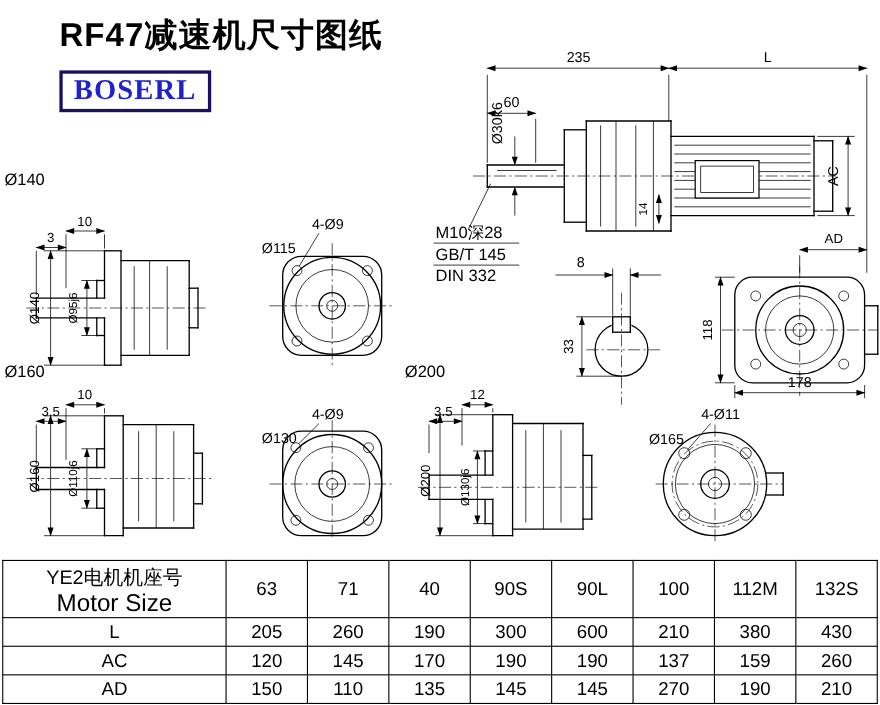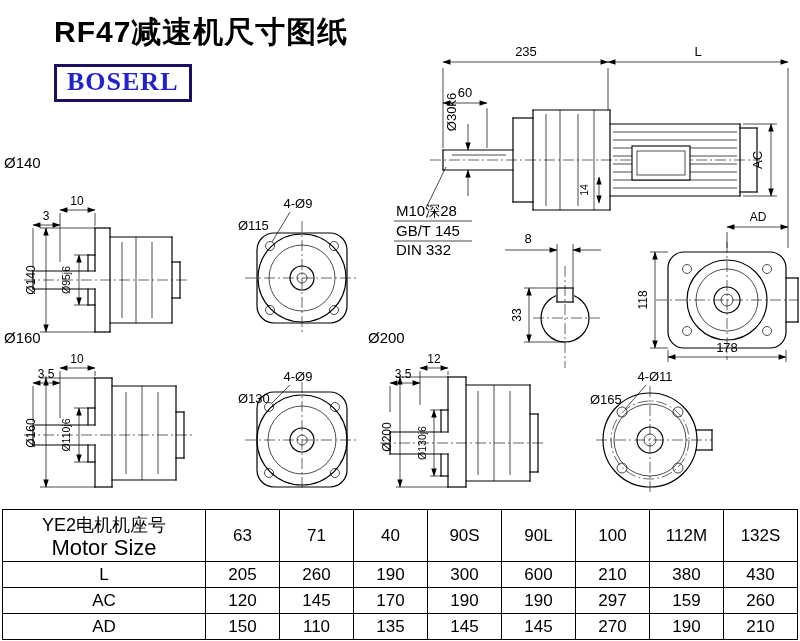--- a/index.html
+++ b/index.html
@@ -378,21 +378,21 @@
         <td>380</td>
         <td>430</td>
       </tr>
       <tr>
         <td>AC</td>
         <td>120</td>
         <td>145</td>
         <td>170</td>
         <td>190</td>
         <td>190</td>
-        <td>297</td>
+        <td>137</td>
         <td>159</td>
         <td>260</td>
       </tr>
       <tr>
         <td>AD</td>
         <td>150</td>
         <td>110</td>
         <td>135</td>
         <td>145</td>
         <td>145</td>

